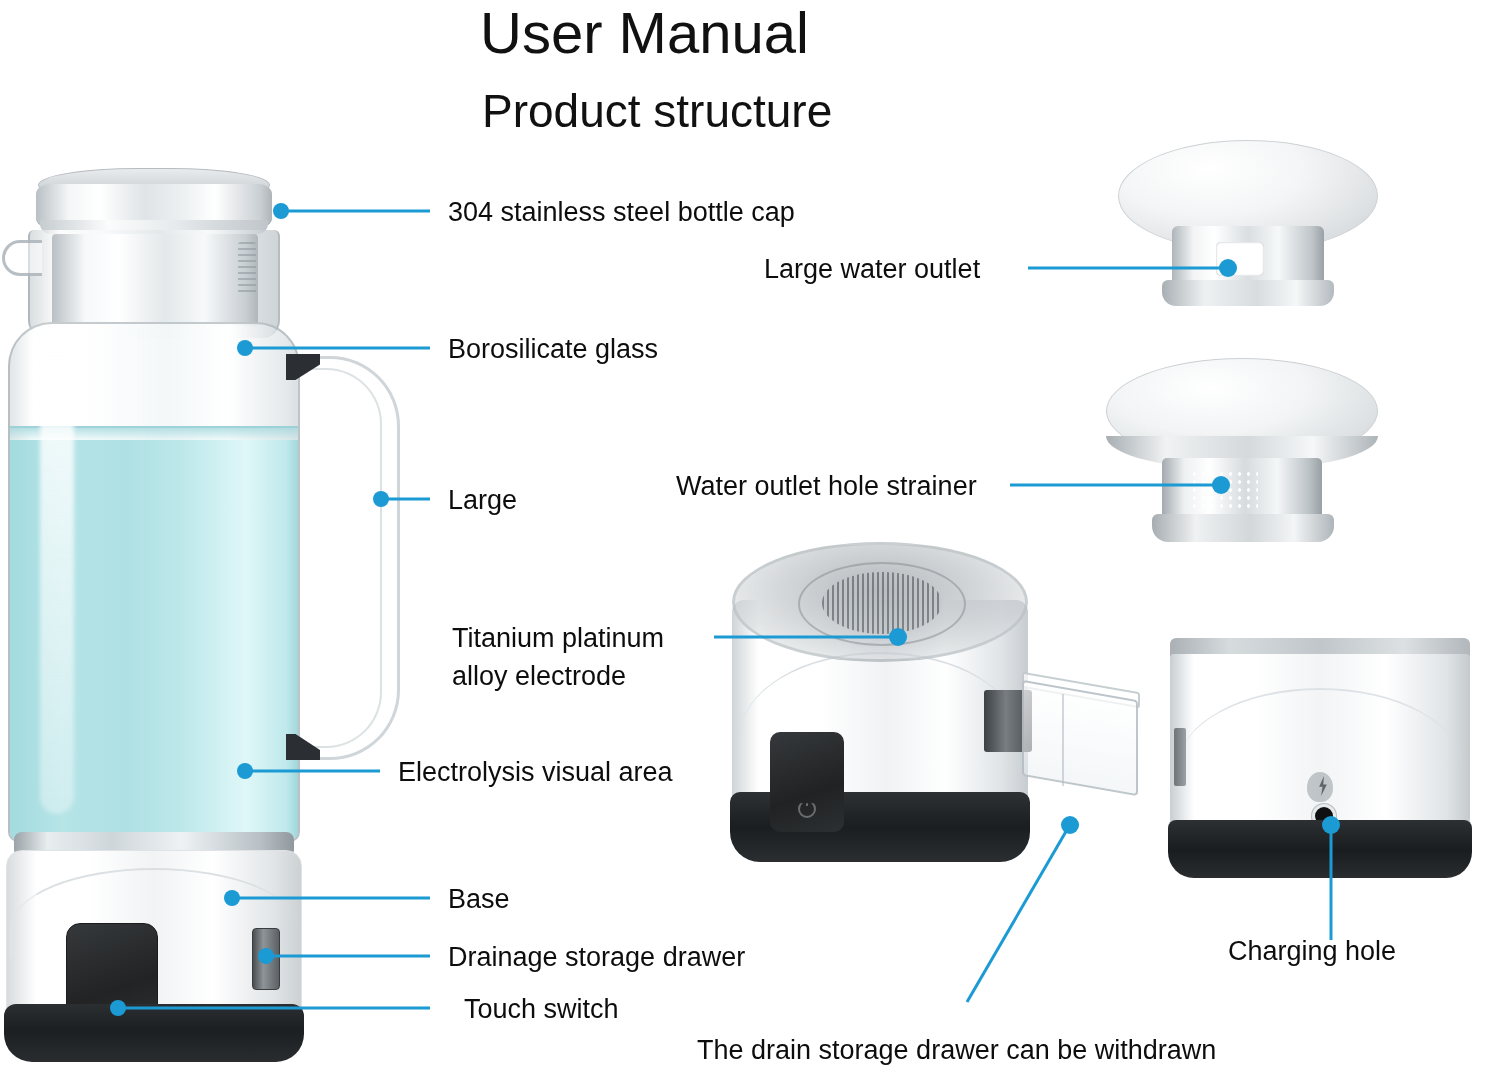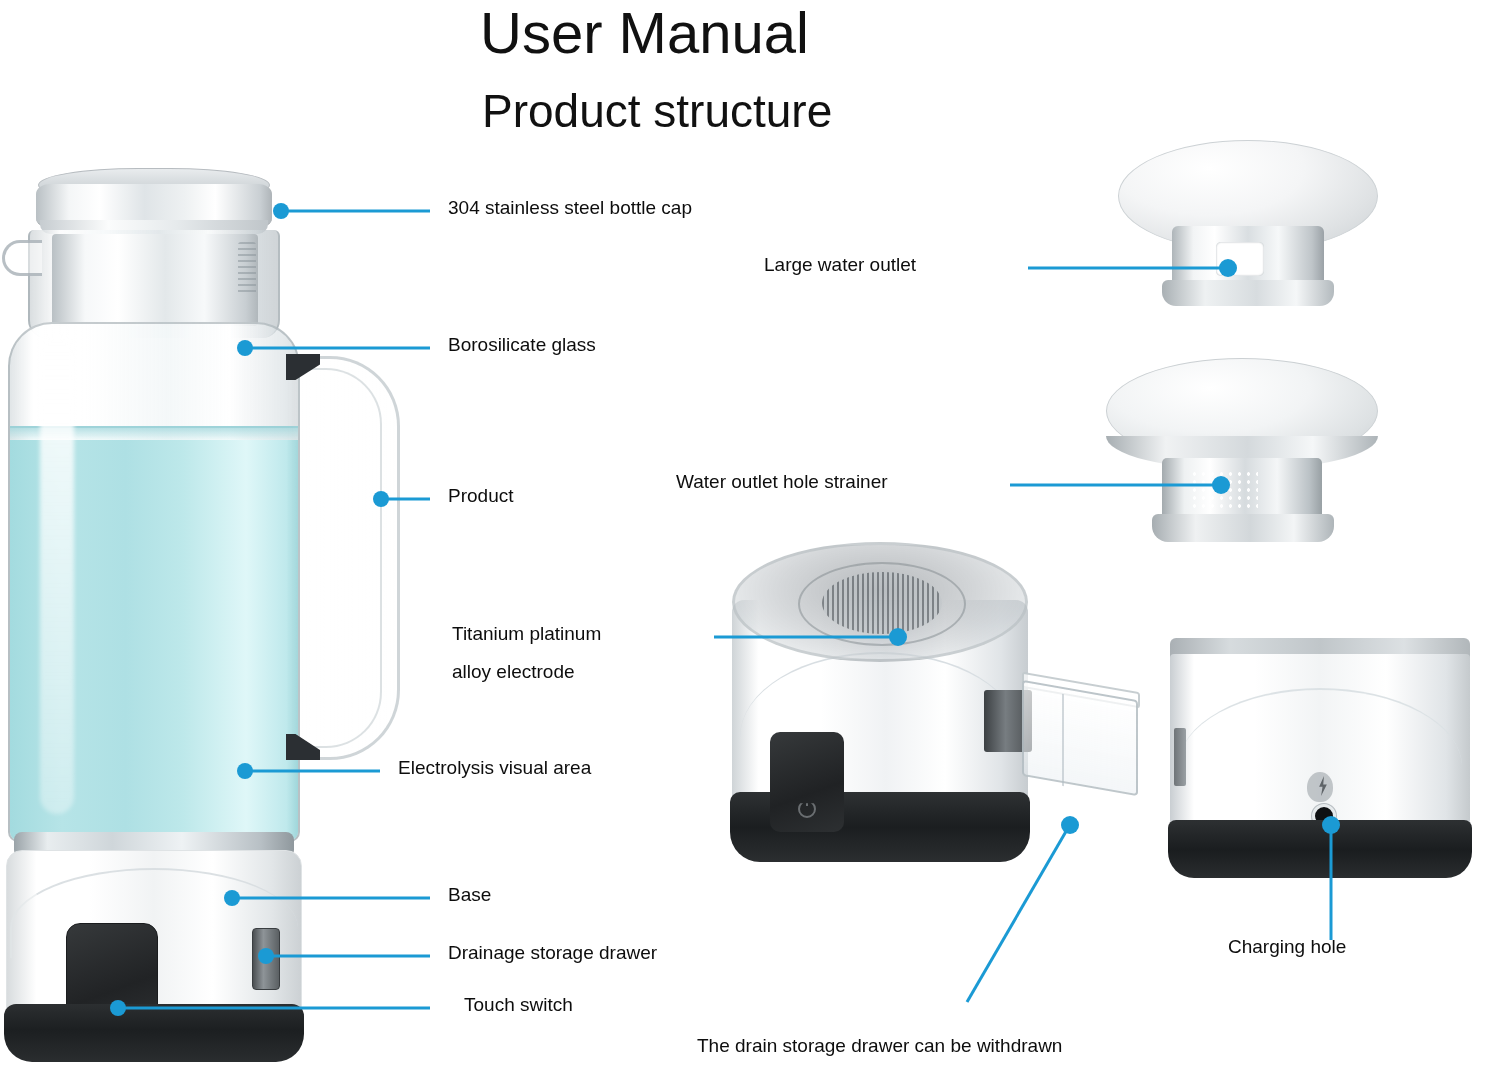--- a/index.html
+++ b/index.html
@@ -31,21 +31,21 @@
     left: 482px; top: 86px;
     font-size: 46px;
     font-weight: 400;
     line-height: 1.1;
     white-space: nowrap;
   }
 
   
   .lbl {
     position: absolute;
-    font-size: 19px;
+    font-size: 27px;
     line-height: 1.22;
     white-space: pre;
     color: #0d0d0d;
   }
 
   
   svg.leaders {
     position: absolute; left: 0; top: 0;
     width: 1500px; height: 1077px;
     pointer-events: none;
@@ -469,21 +469,21 @@
       <circle cx="1331" cy="825" r="9"></circle>
     </g>
   </svg>
 
   <div class="lbl" style="left:448px; top:196px;">304 stainless steel bottle cap</div>
 
   <div class="lbl" style="left:764px; top:253px;">Large water outlet</div>
 
   <div class="lbl" style="left:448px; top:333px;">Borosilicate glass</div>
 
-  <div class="lbl" style="left:448px; top:484px;">Product</div>
+  <div class="lbl" style="left:448px; top:484px;">Large</div>
 
   <div class="lbl" style="left:676px; top:470px;">Water outlet hole strainer</div>
 
   <div class="lbl" style="left:452px; top:622px;">Titanium platinum</div>
   <div class="lbl" style="left:452px; top:660px;">alloy electrode</div>
 
   <div class="lbl" style="left:398px; top:756px;">Electrolysis visual area</div>
 
   <div class="lbl" style="left:448px; top:883px;">Base</div>
 

